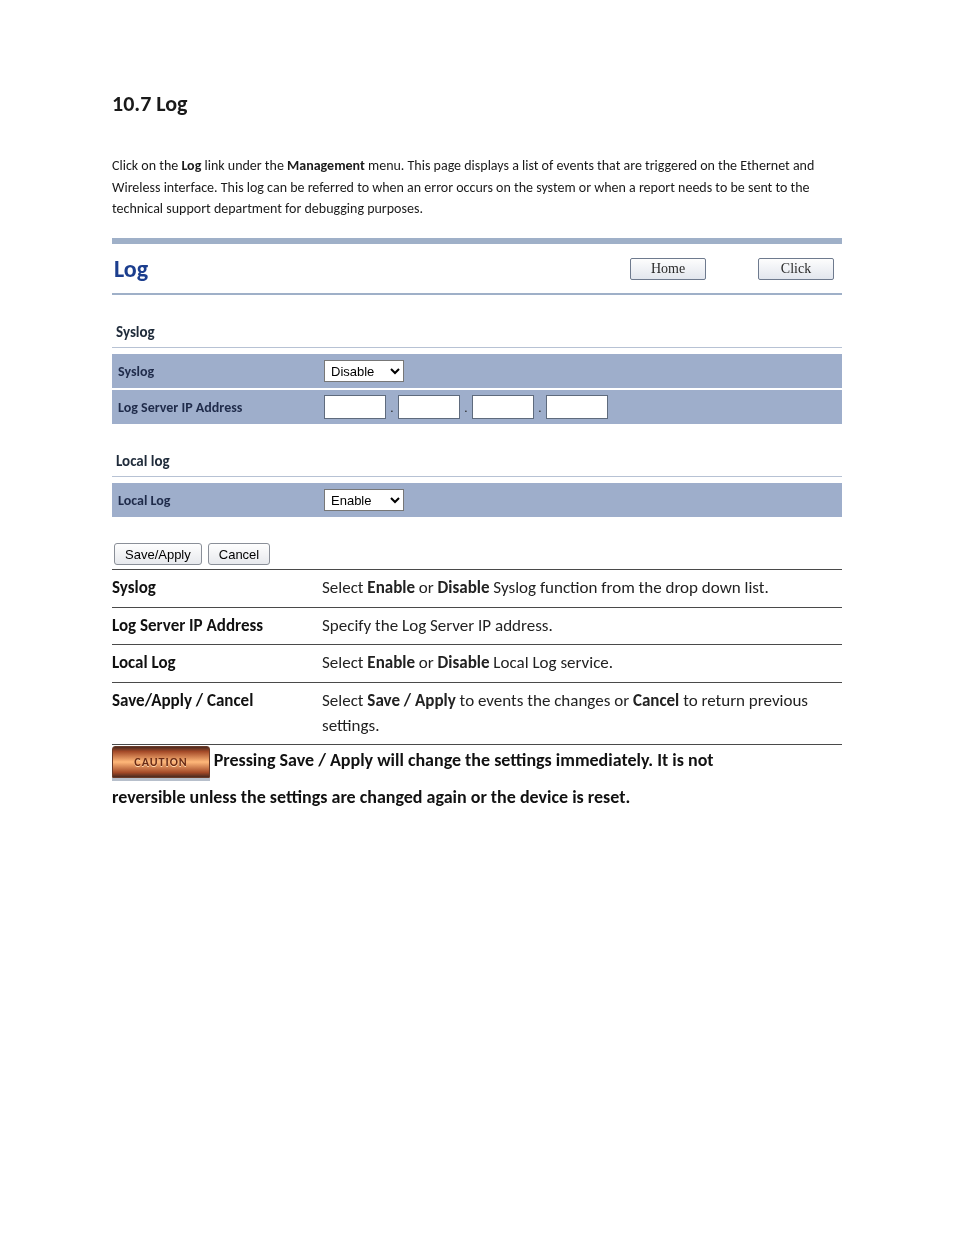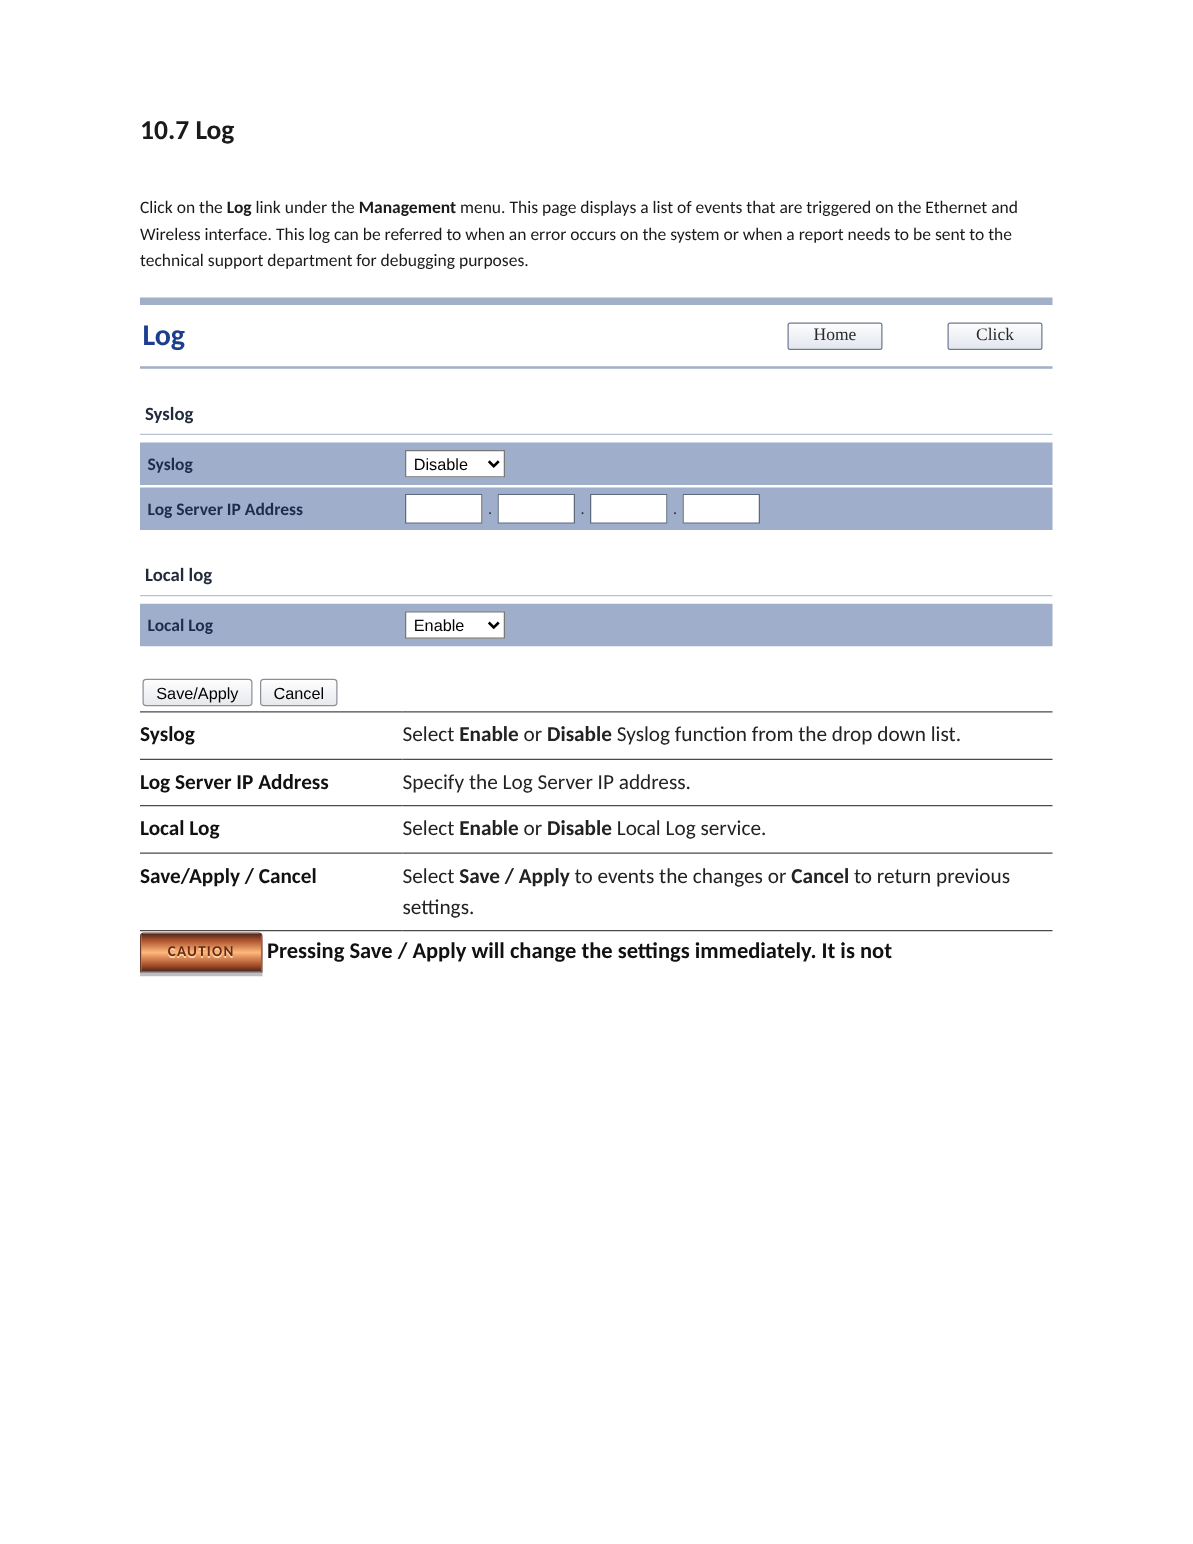--- a/index.html
+++ b/index.html
@@ -294,15 +294,16 @@
       </td>
     </tr>
   </tbody>
     </table>
 
   <div class="caution-wrap">
     <span class="caution-badge">
       <span>CAUTION</span>
     </span>
     <span class="caution-text"> Pressing Save / Apply will change the settings immediately. It is not</span>
+    <span class="caution-line2">reversible unless the settings are changed again or the device is reset.</span>
   </div>
 
 </div>
 
 </body></html>

